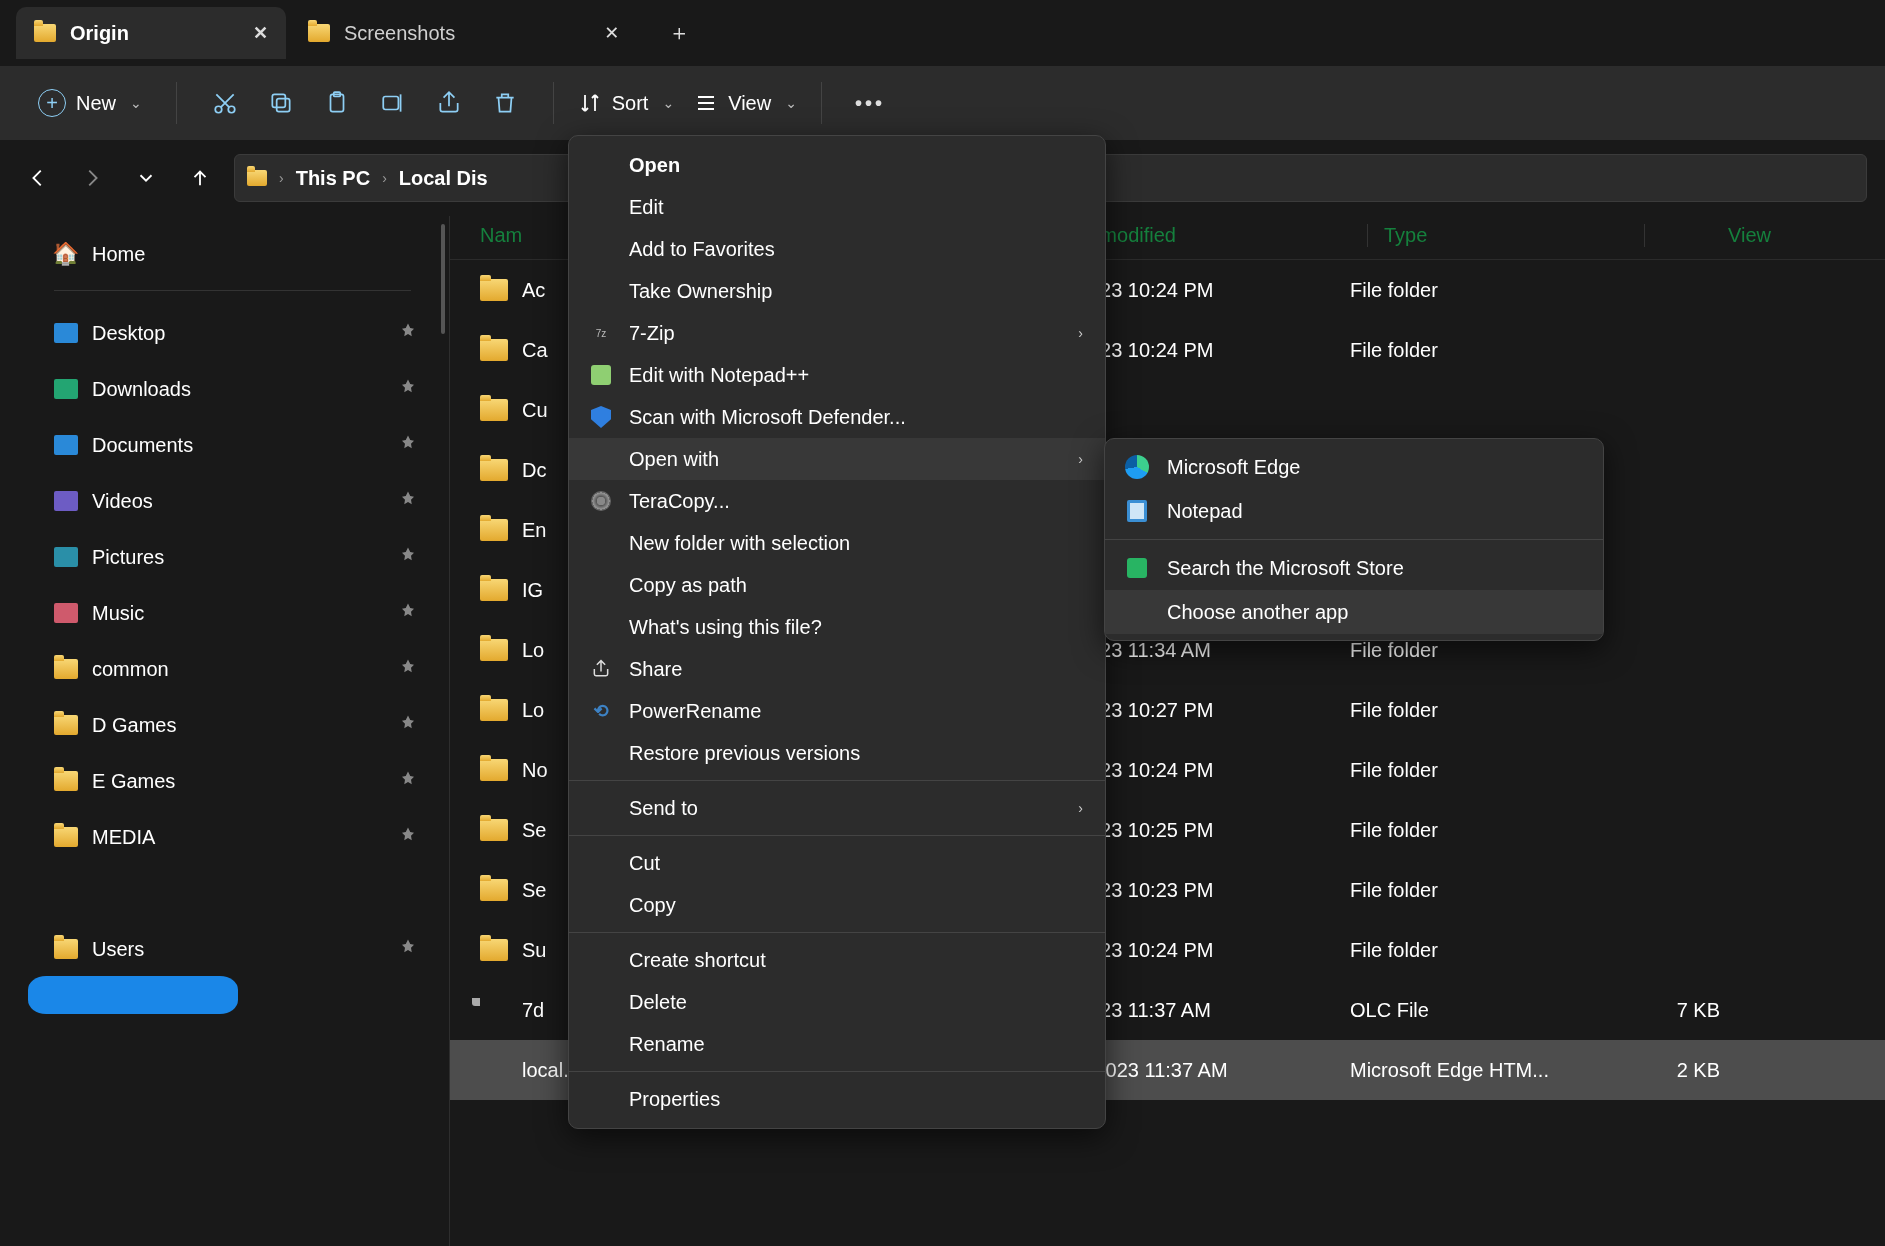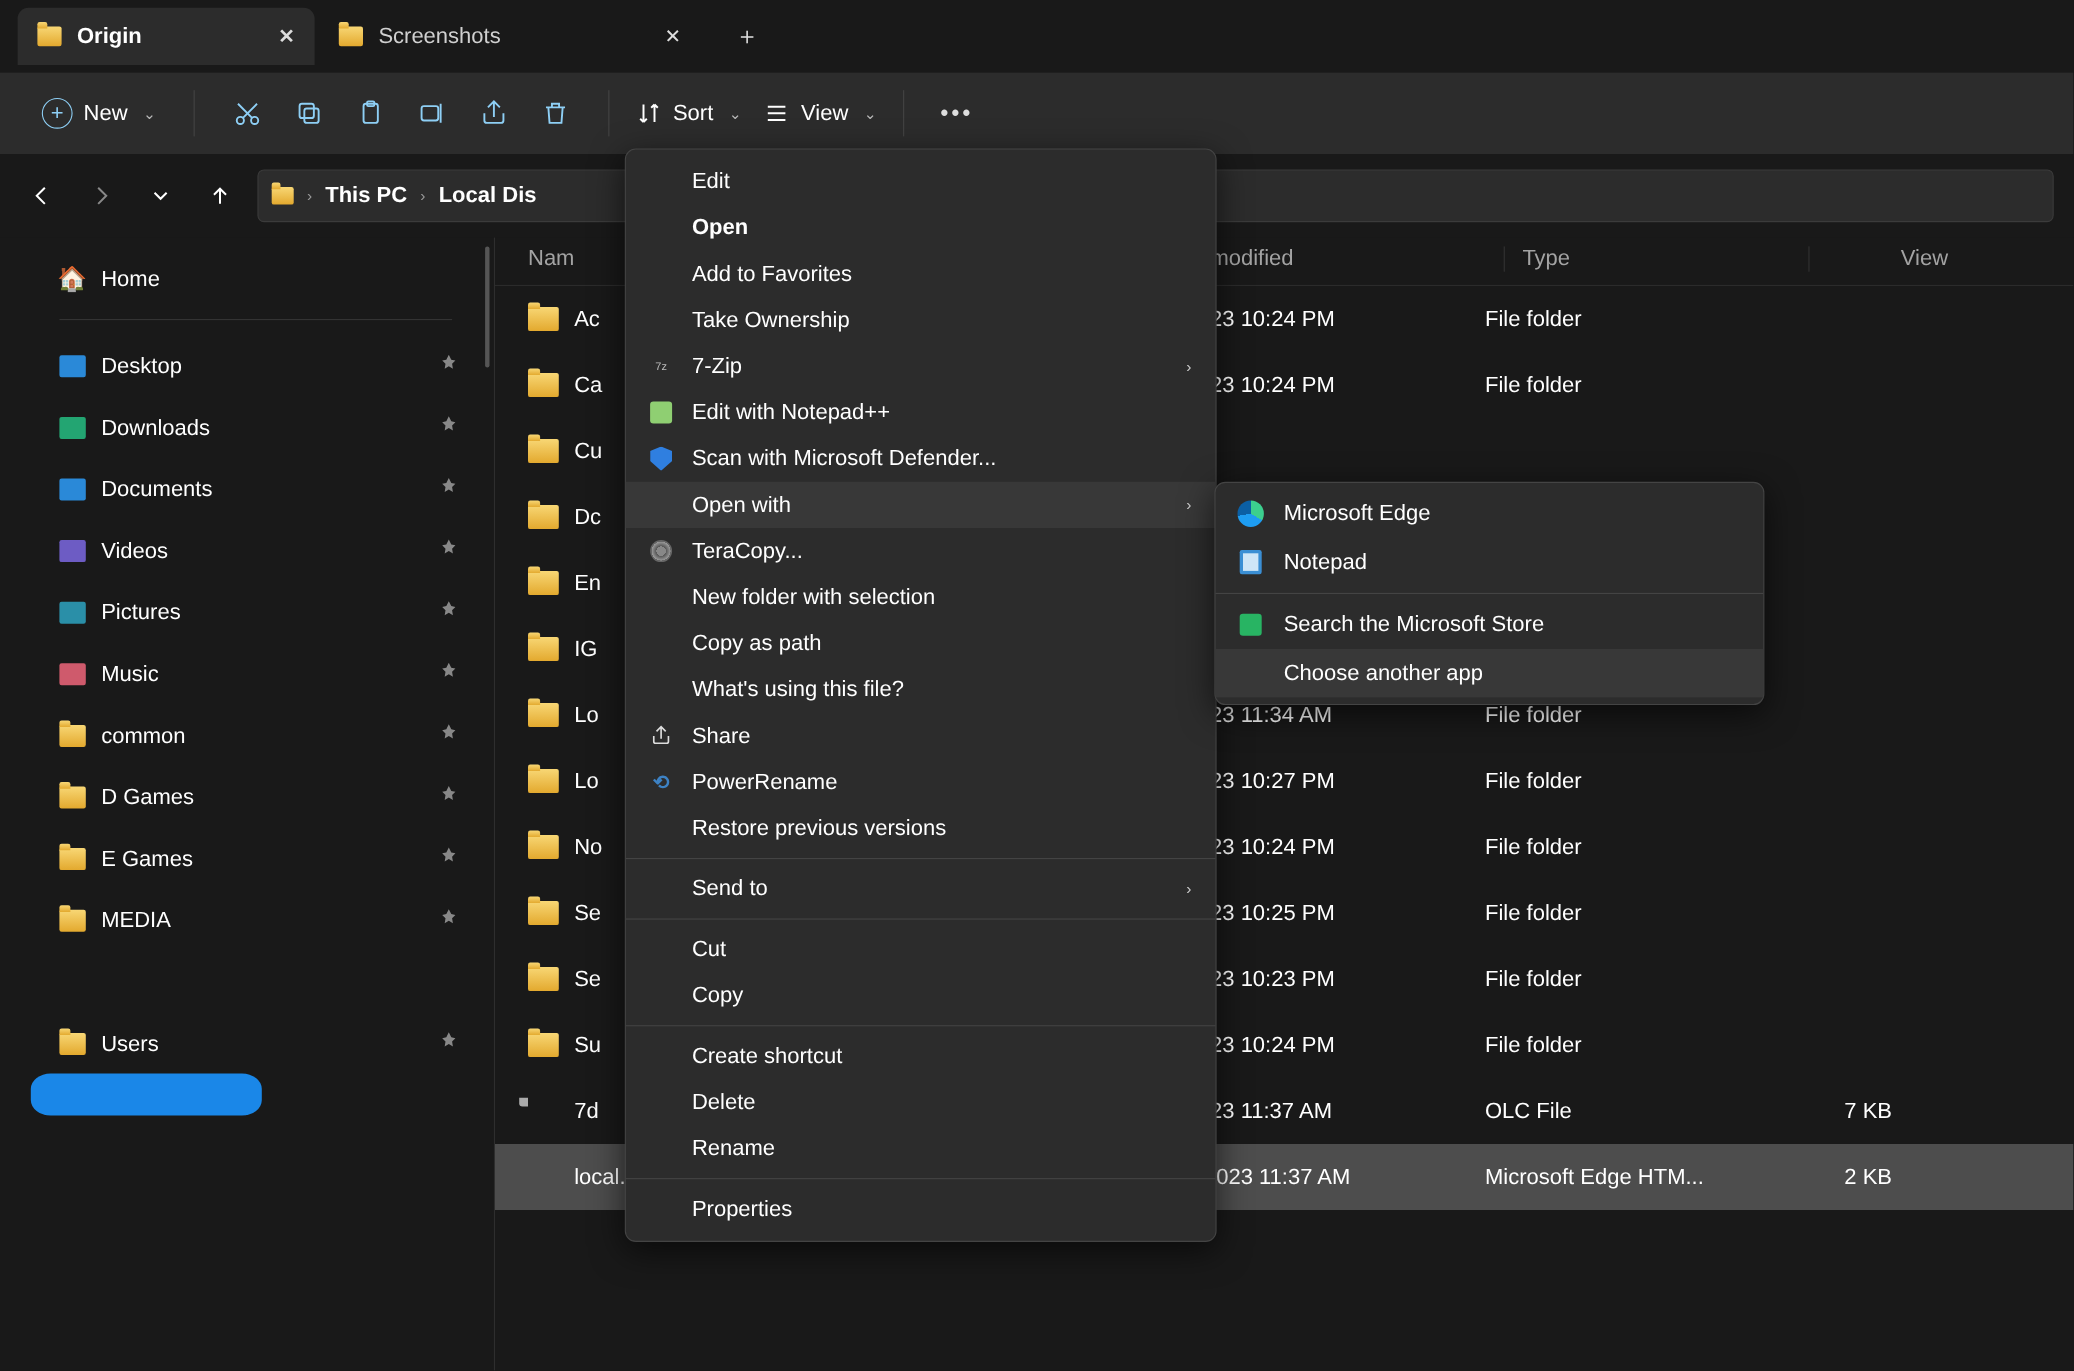--- a/index.html
+++ b/index.html
@@ -131,21 +131,21 @@
   .home-ic { font-size:22px;}
   .blue-ic { width:22px;height:16px;background:#2a89d8;border-radius:2px;}
   .green-ic { width:22px;height:16px;background:#23a572;border-radius:2px;}
   .purple-ic{ width:22px;height:16px;background:#6d5cc4;border-radius:2px;}
   .teal-ic{ width:22px;height:16px;background:#2a8fa8;border-radius:2px;}
   .pink-ic{ width:22px;height:16px;background:#cf5a6c;border-radius:2px;}
 
   
   .filelist { flex:1; background:#191919; position:relative; }
   .fl-header {
-    display:flex; padding: 8px 0 12px 30px; color:#a3a3a3; border-bottom:1px solid #2b2b2b;
+    display:flex; padding: 8px 0 12px 30px; color:#15803d; border-bottom:1px solid #2b2b2b;
   }
   .col-name{ width:570px;}
   .col-date{ width:300px;}
   .col-type{ width:260px;}
   .col-size{ width:140px; text-align:right; padding-right:30px;}
   .col-sep{ width:1px; background:#333; margin-right:16px;}
 
   .fl-row {
     display:flex; align-items:center; height:60px; padding-left:30px; color:#fff;
   }
@@ -518,25 +518,25 @@
           <div class="col-name" style="width:528px">local.xml</div>
           <div class="col-date">5/17/2023 11:37 AM</div>
           <div class="col-type">Microsoft Edge HTM...</div>
           <div class="col-size">2 KB</div>
         </div>
       </div>
   </div>
 </div>
 
 <div class="ctx">
-  <div class="ctx-item">
-      <span>Edit</span>
-    </div>
   <div class="ctx-item bold">
       <span>Open</span>
+    </div>
+  <div class="ctx-item">
+      <span>Edit</span>
     </div>
   <div class="ctx-item">
       <span>Add to Favorites</span>
     </div>
   <div class="ctx-item">
       <span>Take Ownership</span>
     </div>
   <div class="ctx-item">
       <span class="left-ic" style="color:#bbb;font-size:10px;">7z</span>
       <span>7-Zip</span>

